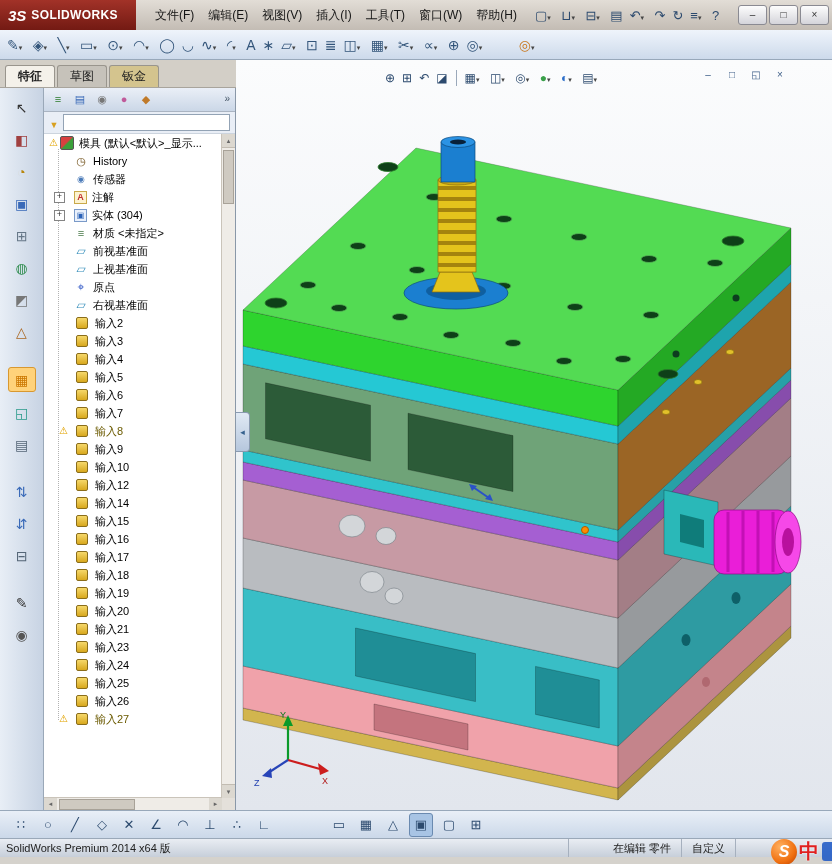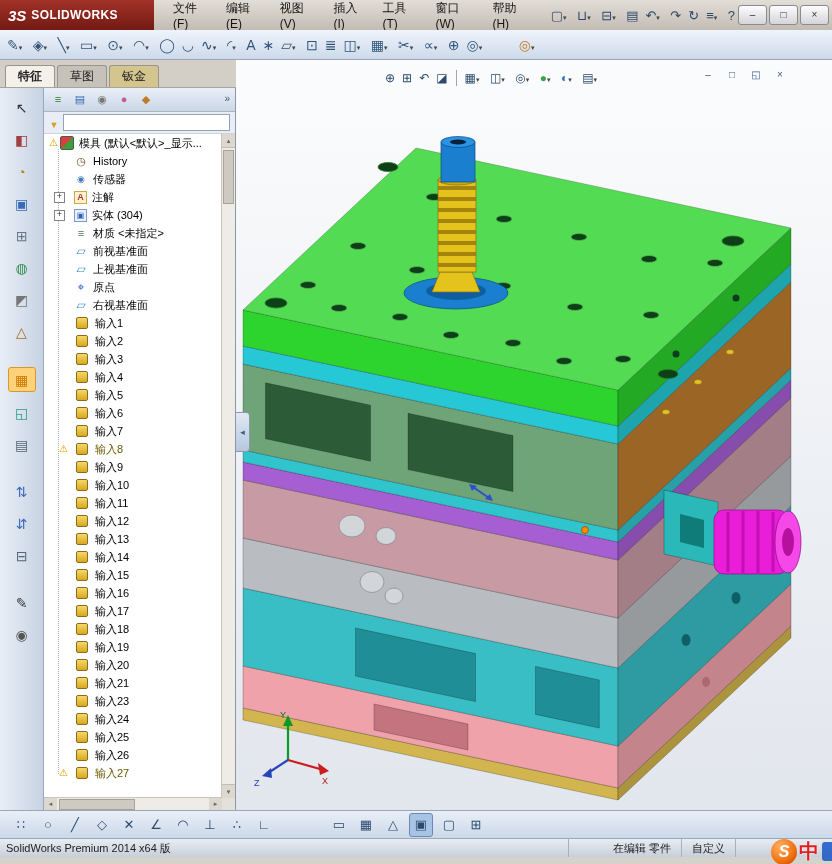--- a/index.html
+++ b/index.html
@@ -3,21 +3,21 @@
 <meta charset="utf-8">
 <style>
   html,body{margin:0;padding:0;background:#9aa4b0;}
   .app{position:relative;width:832px;height:864px;overflow:hidden;
        font-family:"Liberation Sans",sans-serif;background:#d5d2cc;-webkit-user-select:none;user-select:none;}
 
   
   .titlebar{position:absolute;left:0;top:0;width:832px;height:30px;
             background:linear-gradient(#e2ddd6,#c3bcb4);display:flex;align-items:center;border-bottom:1px solid #9a9288;box-s
             box-sizing:border-box;}
-  .logo{height:30px;width:154px;background:linear-gradient(#a23228,#731a13);color:#fff;
+  .logo{height:30px;width:136px;background:linear-gradient(#a23228,#731a13);color:#fff;
         display:flex;align-items:center;padding-left:8px;box-sizing:border-box;flex:none;}
   .l3s{font-style:italic;font-weight:bold;font-size:15px;margin-right:5px;}
   .lsw{font-weight:bold;font-size:12px;letter-spacing:.4px;}
   .menubar{display:flex;margin-left:12px;}
   .menu-item{padding:4px 7px;font-size:12px;color:#151515;}
   .tb-tools{display:flex;margin-left:8px;gap:1px;align-items:center;}
   .tb-btn{display:flex;align-items:center;height:22px;padding:0 3px;font-size:13px;color:#2c4a6e;border-radius:2px;}
   .caret{width:7px;display:inline-block;}
   .caret::before{content:"▾";font-size:7px;color:#444;}
   .win-controls{margin-left:auto;display:flex;gap:2px;margin-right:3px;}
@@ -506,25 +506,20 @@
             <span class="ic ic-origin"></span>
             <span class="lbl">原点</span>
           </div>
 
           <div class="tree-row">
 
             <span class="ic ic-plane"></span>
             <span class="lbl">右视基准面</span>
           </div>
 
-          <div class="tree-row">
-
-            <span class="ic ic-imported"></span>
-            <span class="lbl">输入1</span>
-          </div>
 
           <div class="tree-row">
 
             <span class="ic ic-imported"></span>
             <span class="lbl">输入2</span>
           </div>
 
           <div class="tree-row">
 
             <span class="ic ic-imported"></span>
@@ -567,37 +562,27 @@
             <span class="ic ic-imported"></span>
             <span class="lbl">输入9</span>
           </div>
 
           <div class="tree-row">
 
             <span class="ic ic-imported"></span>
             <span class="lbl">输入10</span>
           </div>
 
-          <div class="tree-row">
-
-            <span class="ic ic-imported"></span>
-            <span class="lbl">输入11</span>
-          </div>
 
           <div class="tree-row">
 
             <span class="ic ic-imported"></span>
             <span class="lbl">输入12</span>
           </div>
 
-          <div class="tree-row">
-
-            <span class="ic ic-imported"></span>
-            <span class="lbl">输入13</span>
-          </div>
 
           <div class="tree-row">
 
             <span class="ic ic-imported"></span>
             <span class="lbl">输入14</span>
           </div>
 
           <div class="tree-row">
 
             <span class="ic ic-imported"></span>

